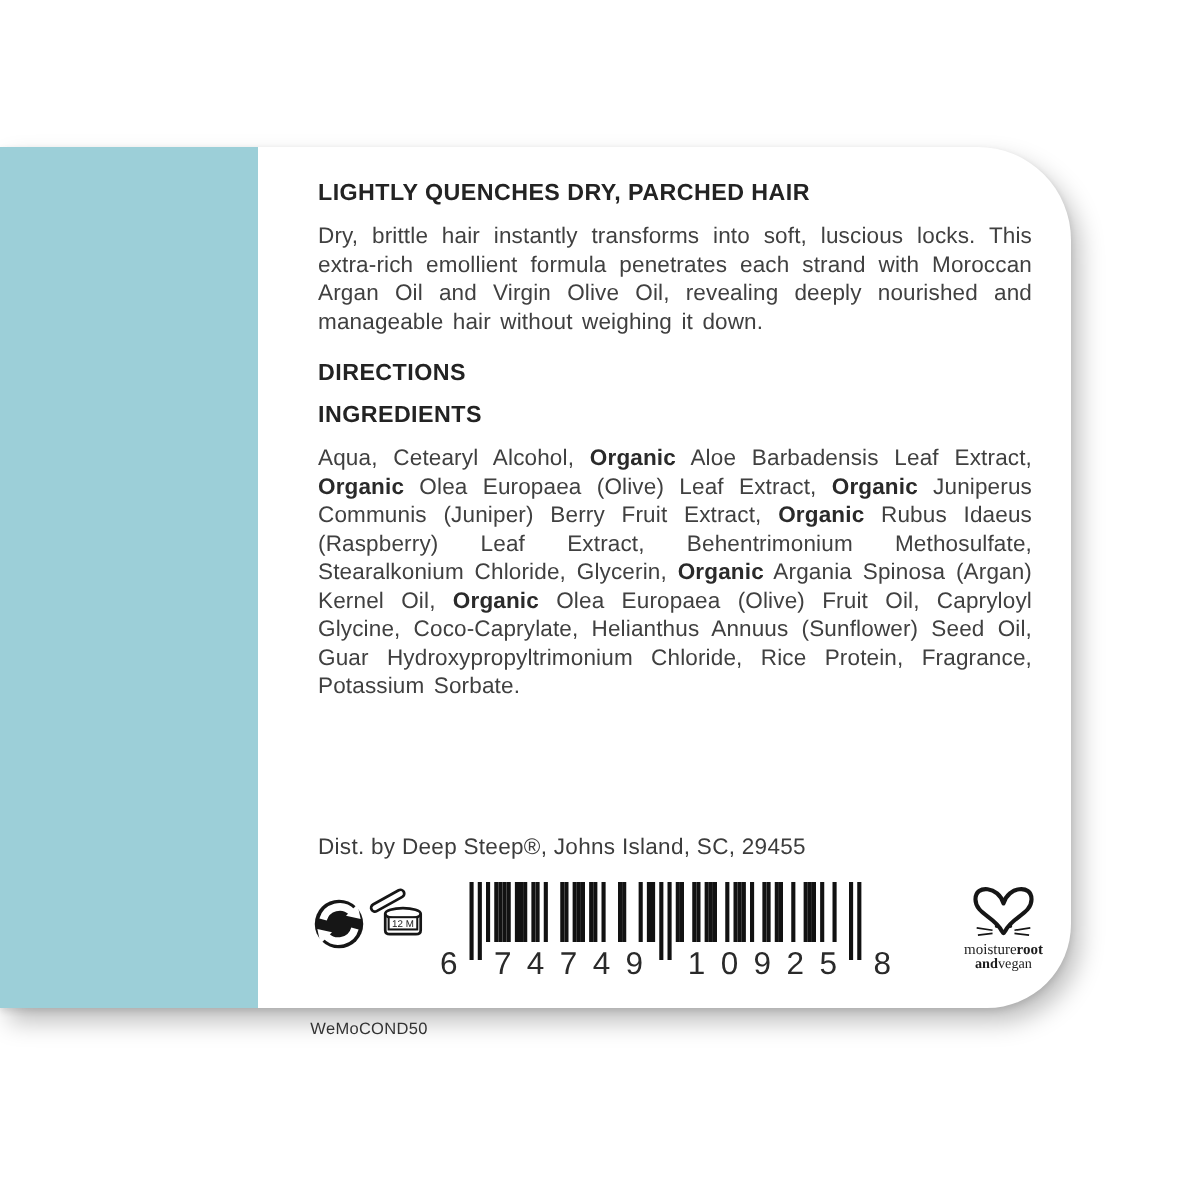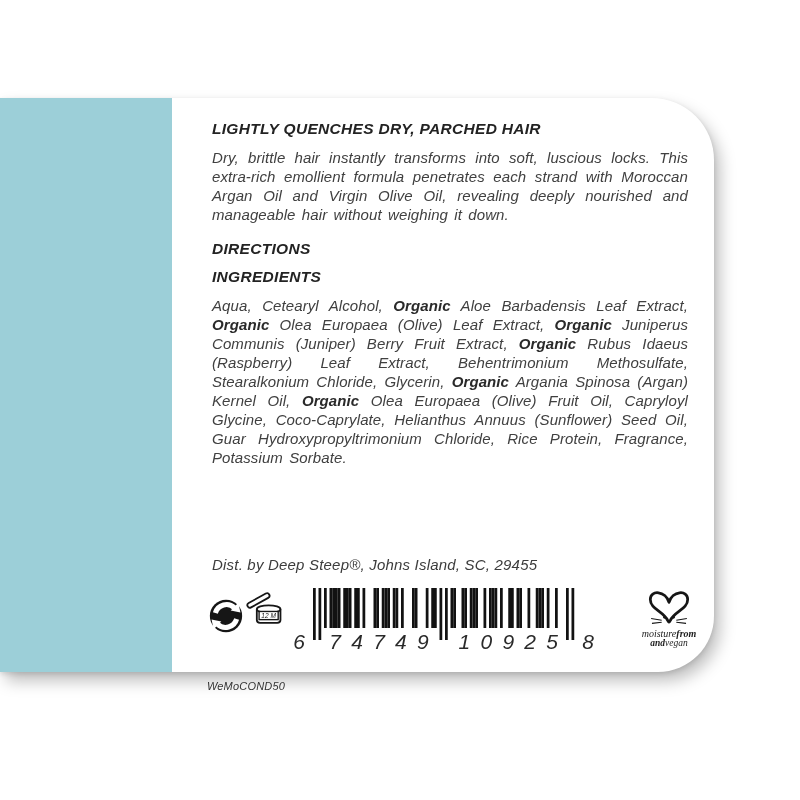--- a/index.html
+++ b/index.html
@@ -1,19 +1,19 @@
 <!DOCTYPE html>
 <html><head>
 <meta charset="utf-8">
 <style>
   * { box-sizing: border-box; margin: 0; padding: 0; }
   html, body { width: 800px; height: 800px; background: #ffffff; }
   body { font-family: "Liberation Sans", sans-serif; position: relative; overflow: hidden; }
 
-  .stage { position: absolute; left: 0; top: 0; width: 800px; height: 800px; font-style: italic; }
+  .stage { position: absolute; left: 0; top: 0; width: 800px; height: 800px; }
 
   
   .sheet {
     position: absolute; left: 0; top: 98px; width: 714px; height: 574px;
     background: #ffffff;
     border-radius: 0 62px 56px 0;
     box-shadow: 6px 9px 16px rgba(0,0,0,0.25), 0 2px 5px rgba(0,0,0,0.12);
   }
   .accent {
     position: absolute; left: 0; top: 0; width: 172px; height: 100%;
@@ -160,19 +160,19 @@
 
     <div class="bunny-mark">
       <svg width="52" height="44" viewBox="0 0 64 54">
         <path d="M32 20 C28 6 9 4 9 16.5 C9 28.5 25 31 30.5 42.5 C31.2 44 32.8 44 33.5 42.5 C39 31 55 28.5 55 16.5 C55 4 36 6 32 20 Z" fill="none" stroke="#161616" stroke-width="3.4" stroke-linejoin="round"></path>
         <circle cx="26.5" cy="38.5" r="1.7" fill="#161616"></circle>
         <circle cx="37.5" cy="38.5" r="1.7" fill="#161616"></circle>
         <path d="M30.5 44.5 q1.5 1.8 3 0" fill="none" stroke="#161616" stroke-width="1.4"></path>
         <path d="M23 42 L10 40 M23 44.5 L11 46 M41 42 L54 40 M41 44.5 L53 46" stroke="#161616" stroke-width="1.4" fill="none"></path>
       </svg>
       <div class="bunny-text">
-        <div class="bunny-line"><span>moisture</span><span class="seg-b">from</span></div>
+        <div class="bunny-line"><span>moisture</span><span class="seg-b">root</span></div>
         <div class="bunny-line2"><span class="seg-b">and</span><span>vegan</span></div>
       </div>
     </div>
 
   </div>
 </div>
 
 </body></html>

